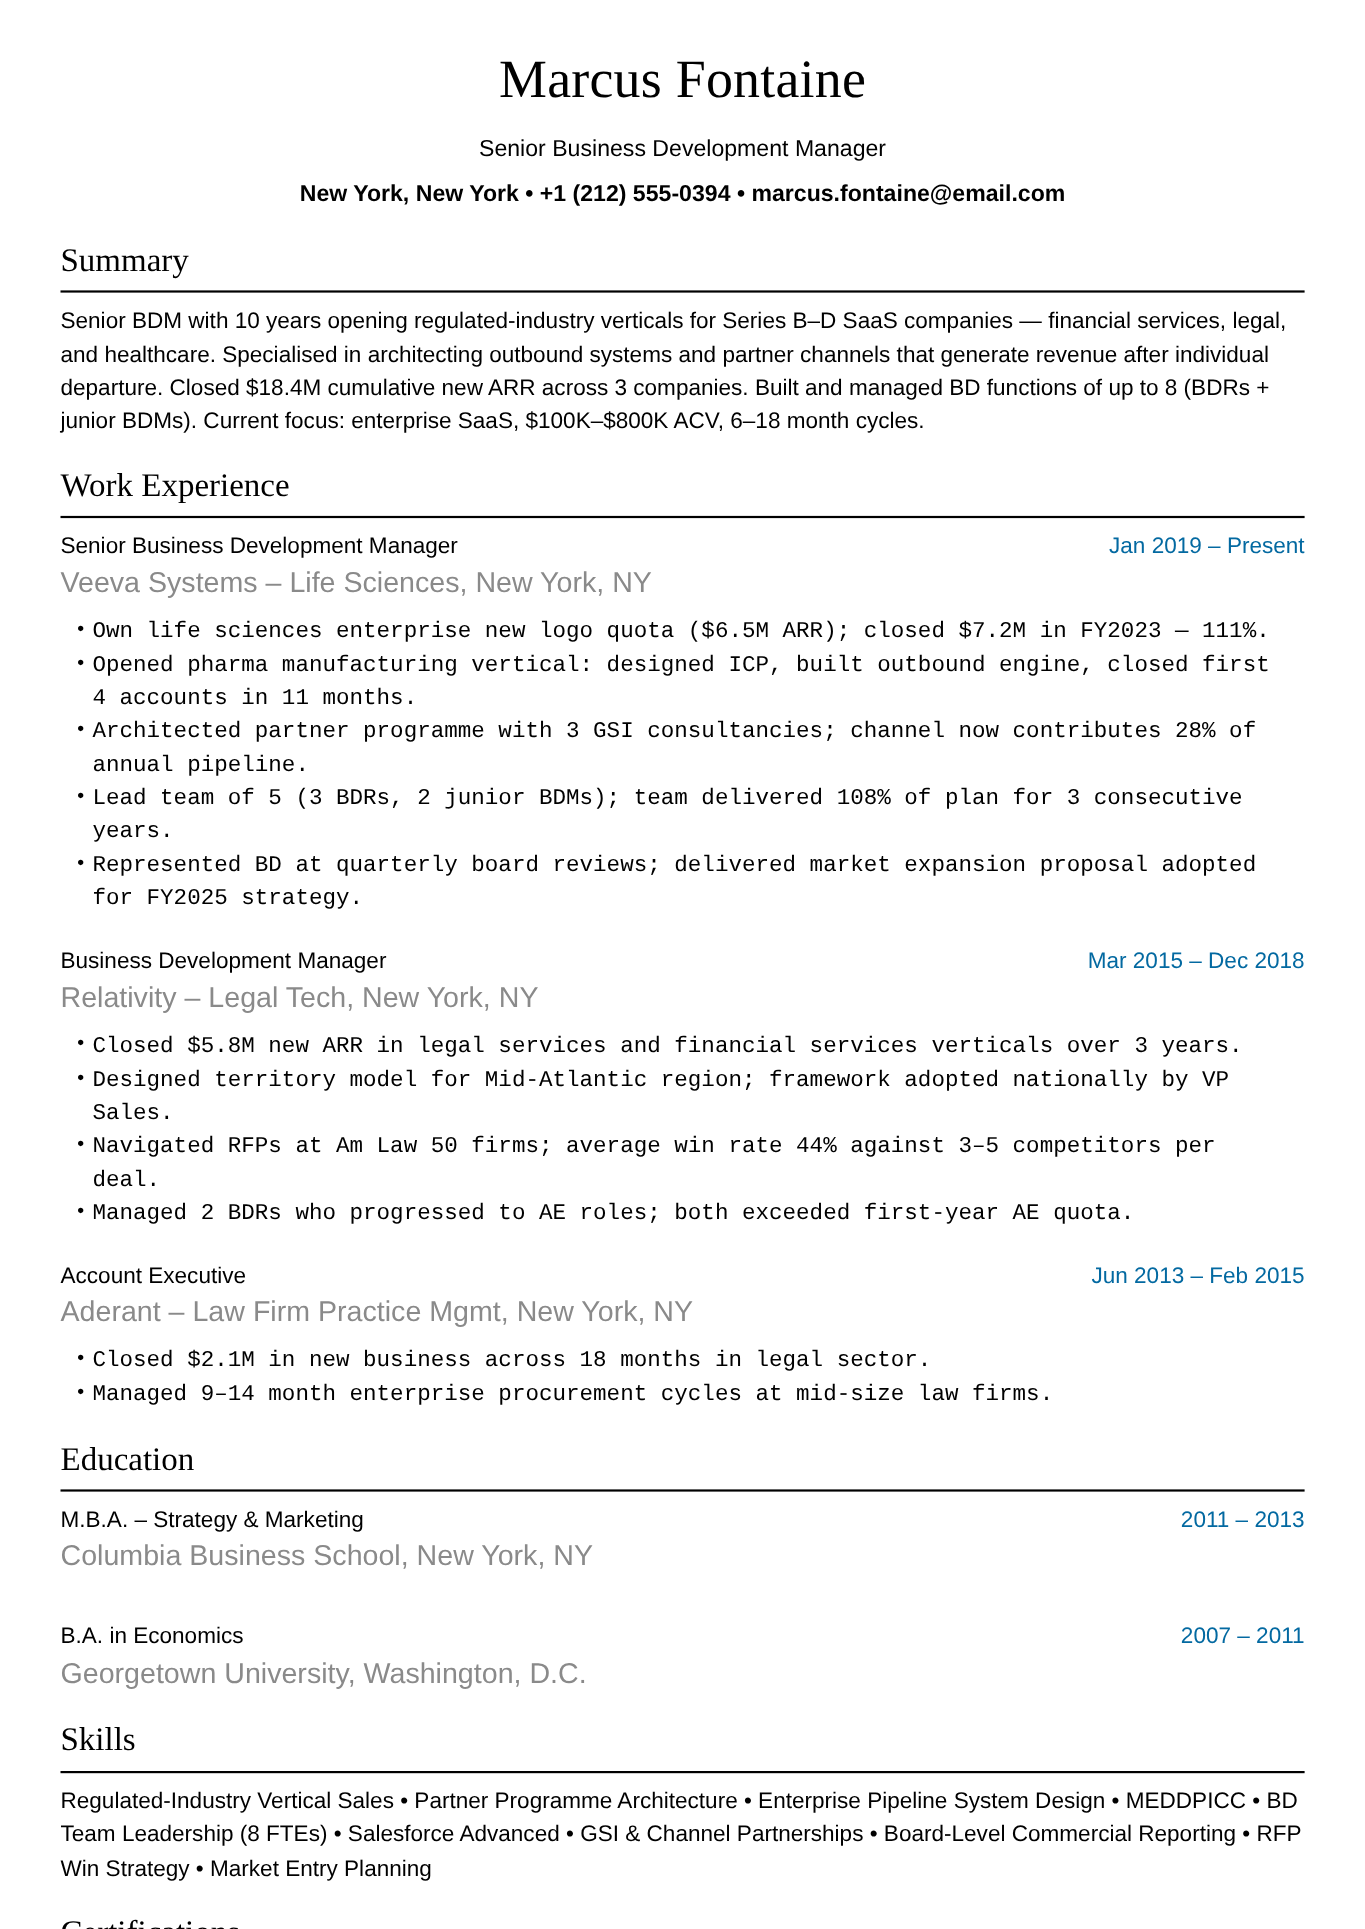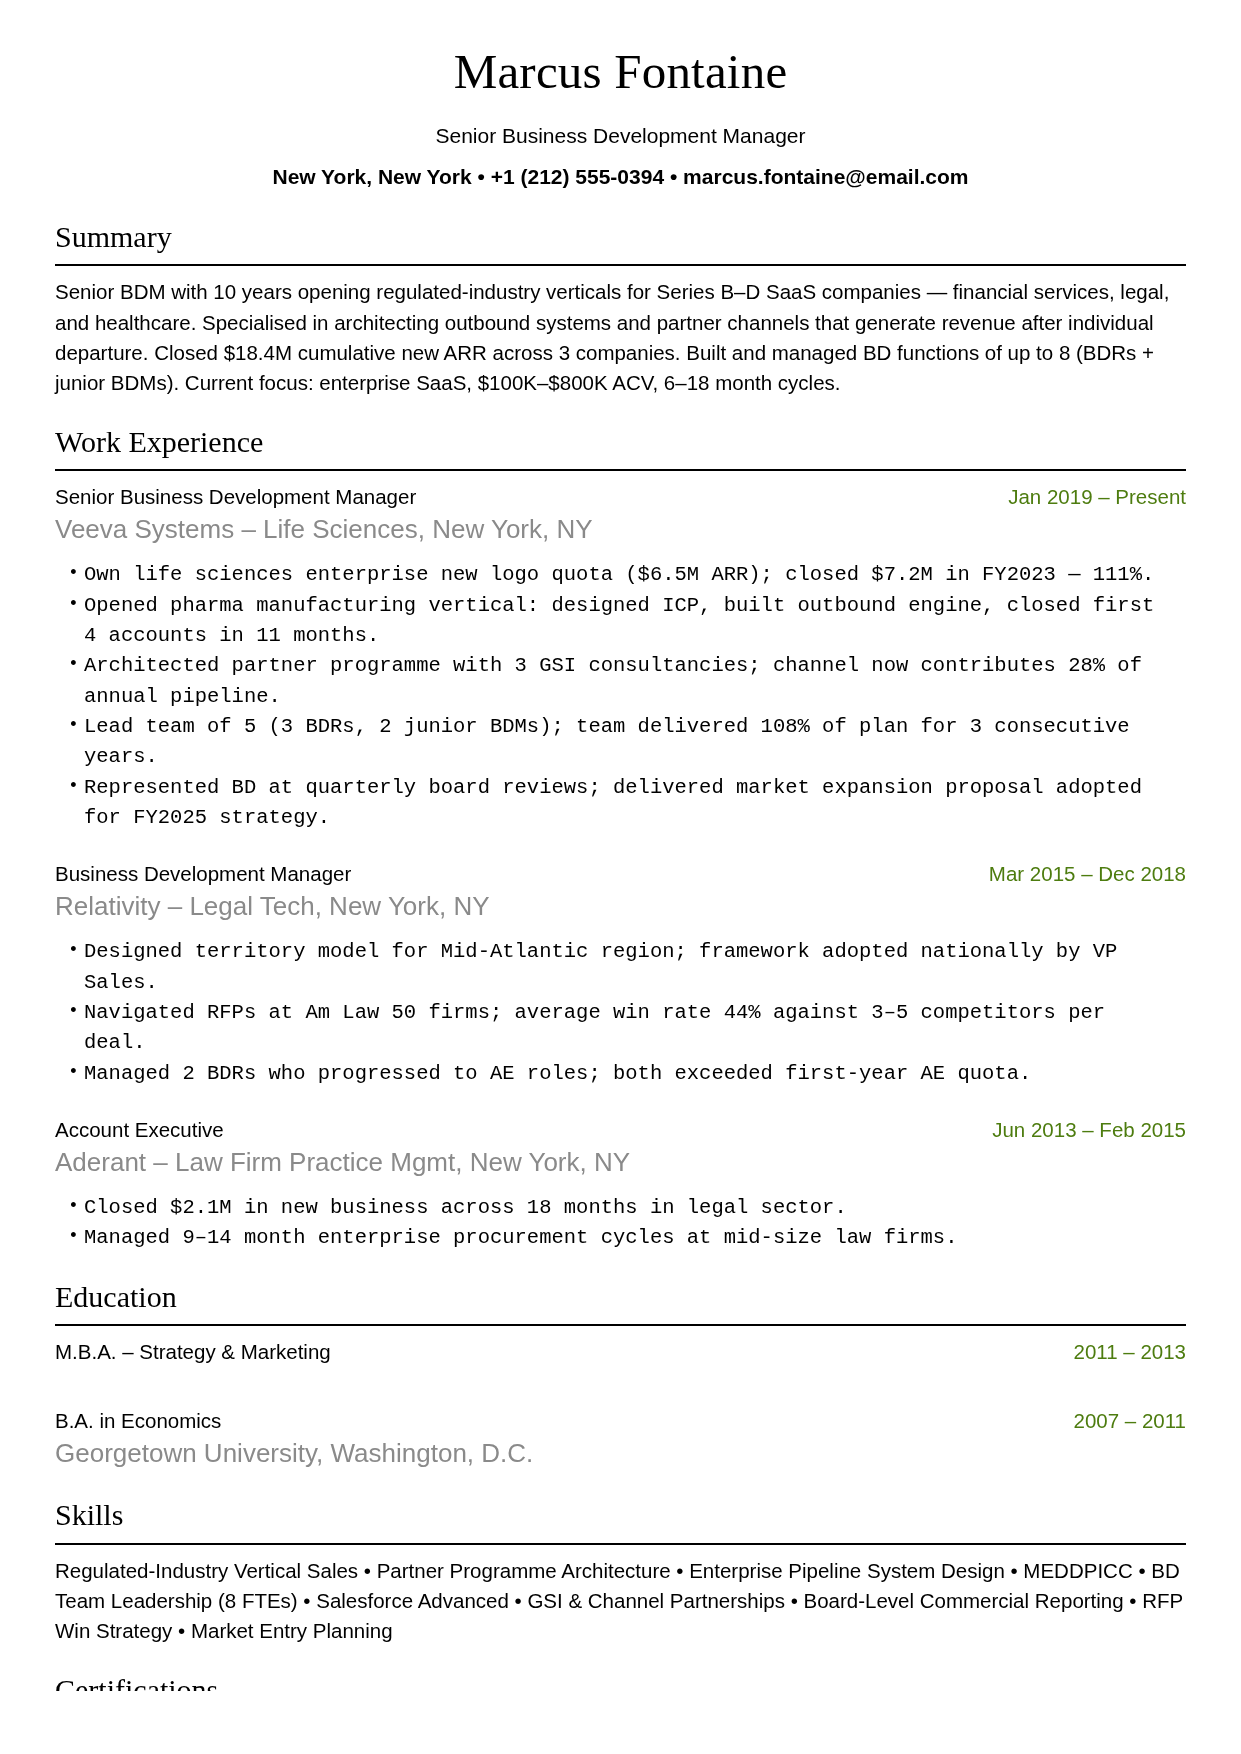--- a/index.html
+++ b/index.html
@@ -87,21 +87,21 @@
     gap: 18px;
   }
   .entry-role {
     font-size: 20.5px;
     line-height: 1.42;
     color: #000000;
   }
   .entry-dates {
     font-size: 20.5px;
     line-height: 1.42;
-    color: #4d7c0f;
+    color: #0369a1;
     white-space: nowrap;
     flex: none;
   }
   .entry-org {
     font-size: 26px;
     line-height: 1.42;
     color: #8a8a8a;
     margin-bottom: 2px;
   }
   .bullets {
@@ -180,20 +180,21 @@
       </ul>
     </div>
 
     <div class="entry">
       <div class="entry-top">
         <div class="entry-role">Business Development Manager</div>
         <div class="entry-dates">Mar 2015 – Dec 2018</div>
       </div>
       <div class="entry-org">Relativity – Legal Tech, New York, NY</div>
       <ul class="bullets">
+        <li>Closed $5.8M new ARR in legal services and financial services verticals over 3 years.</li>
         <li>Designed territory model for Mid-Atlantic region; framework adopted nationally by VP Sales.</li>
         <li>Navigated RFPs at Am Law 50 firms; average win rate 44% against 3–5 competitors per deal.</li>
         <li>Managed 2 BDRs who progressed to AE roles; both exceeded first-year AE quota.</li>
       </ul>
     </div>
 
     <div class="entry">
       <div class="entry-top">
         <div class="entry-role">Account Executive</div>
         <div class="entry-dates">Jun 2013 – Feb 2015</div>
@@ -208,20 +209,21 @@
 
   <div class="section">
     <h2 class="section-title">Education</h2>
     <hr class="section-rule">
 
     <div class="edu-entry">
       <div class="entry-top">
         <div class="entry-role">M.B.A. – Strategy &amp; Marketing</div>
         <div class="entry-dates">2011 – 2013</div>
       </div>
+      <div class="entry-org">Columbia Business School, New York, NY</div>
     </div>
 
     <div class="edu-entry">
       <div class="entry-top">
         <div class="entry-role">B.A. in Economics</div>
         <div class="entry-dates">2007 – 2011</div>
       </div>
       <div class="entry-org">Georgetown University, Washington, D.C.</div>
     </div>
   </div>

